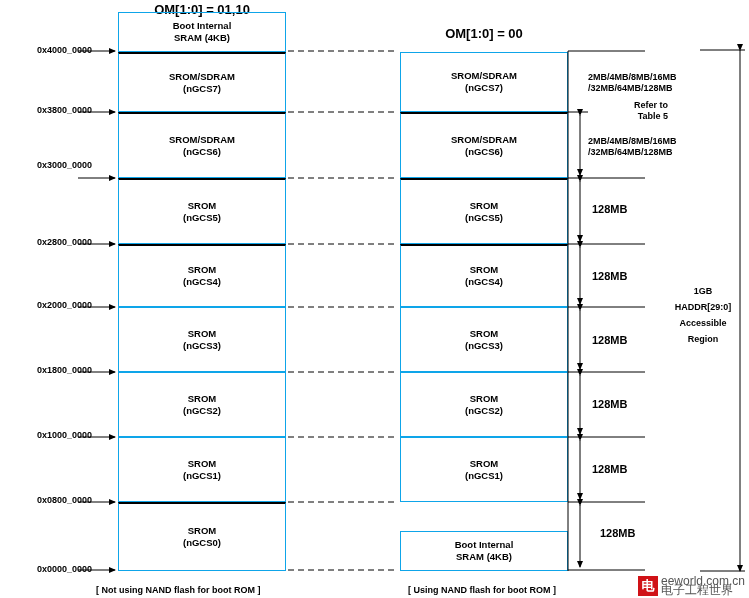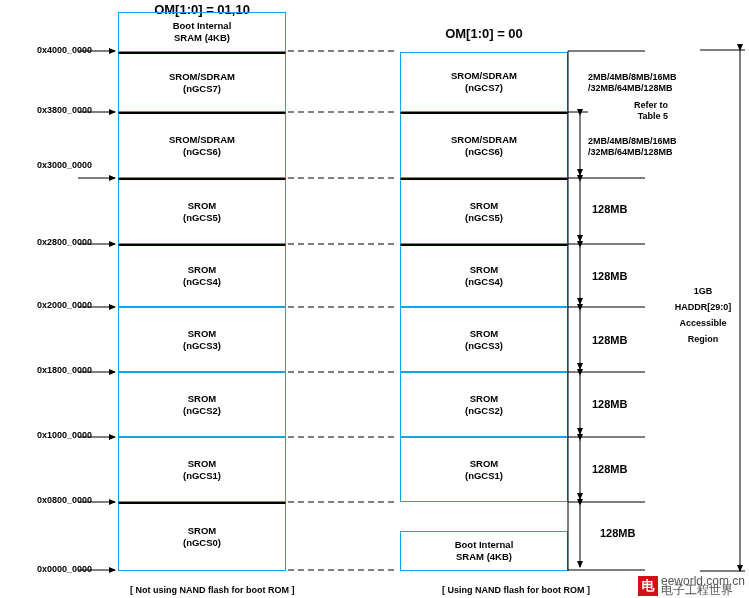--- a/index.html
+++ b/index.html
@@ -4,21 +4,21 @@
 <style>
   html,body{margin:0;padding:0;background:#ffffff;}
   body{width:749px;height:598px;position:relative;font-family:"Liberation Sans",sans-serif;color:#000;}
   #stage{position:absolute;left:0;top:0;width:749px;height:598px;}
   .abs{position:absolute;}
   .hdr{font-size:13px;font-weight:bold;text-align:center;white-space:nowrap;}
   .blk{position:absolute;box-sizing:border-box;border:1px solid #0ea5e9;display:flex;align-items:center;justify-content:center;text-align:center;}
   .blk .t{font-size:9.5px;font-weight:bold;line-height:12px;}
   .blk.thicktop{border-top:2px solid #000;}
   .addr{position:absolute;font-size:9px;font-weight:bold;white-space:nowrap;text-align:right;padding-left:18px;}
-  .caption{position:absolute;font-size:9px;font-weight:bold;white-space:nowrap;margin-left:34px;}
+  .caption{position:absolute;font-size:9px;font-weight:bold;white-space:nowrap;}
   .size{position:absolute;font-size:11px;font-weight:bold;white-space:nowrap;}
   .note{position:absolute;font-size:9px;font-weight:bold;white-space:nowrap;text-align:right;line-height:11px;}
   .rnote{position:absolute;font-size:9px;font-weight:bold;white-space:nowrap;text-align:center;line-height:16px;}
   svg.ov{position:absolute;left:0;top:0;width:749px;height:598px;overflow:visible;}
   .wm{position:absolute;right:4px;bottom:2px;display:flex;align-items:center;gap:3px;}
   .wm .sq{width:20px;height:20px;background:#d01217;color:#fff;font-size:13px;font-weight:bold;display:flex;align-items:center;justify-content:center;font-family:"DejaVu Sans",sans-serif;}
   .wm .txt{font-size:12px;line-height:9px;color:#555;}
 </style>
 </head>
 <body>

